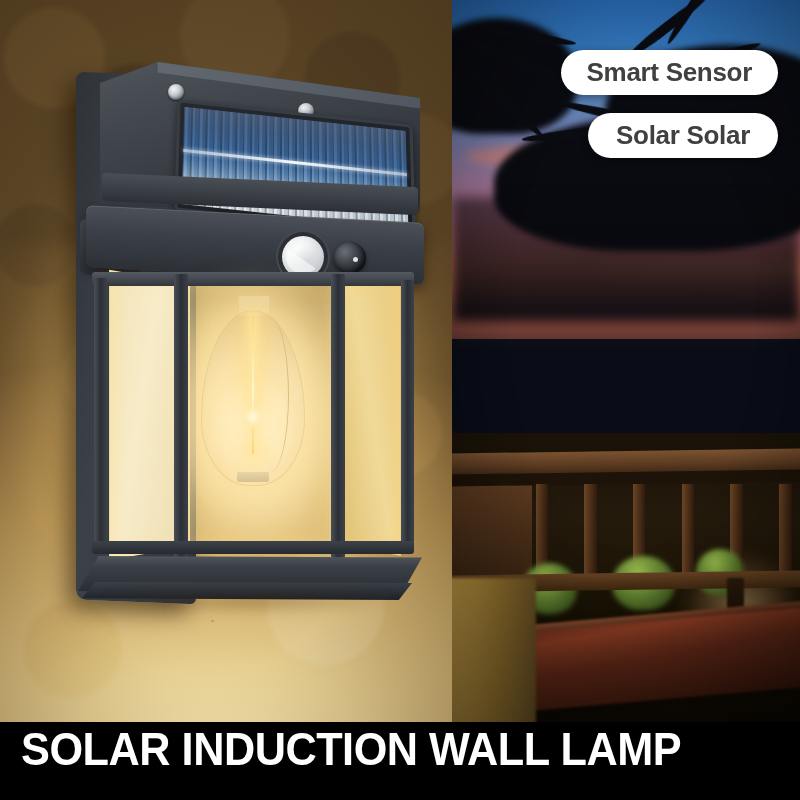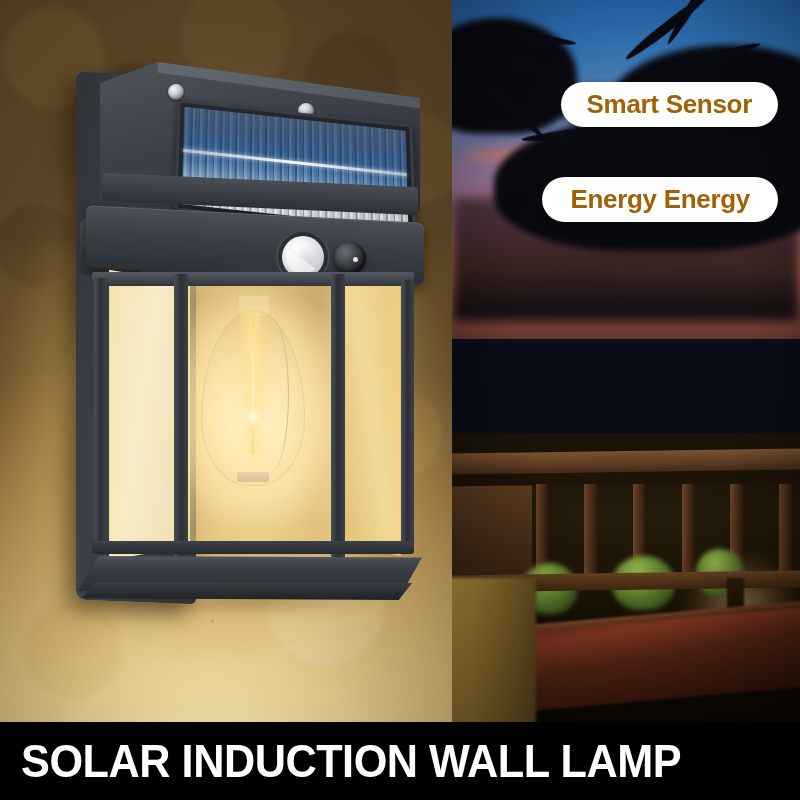--- a/index.html
+++ b/index.html
@@ -365,35 +365,34 @@
     position:absolute;inset:0;
     background:radial-gradient(ellipse 88% 80% at 52% 44%, transparent 40%, rgba(0,0,0,.55) 100%);
   }
 
   
   #pills{
     position:absolute;right:22px;top:50px;display:flex;flex-direction:column;
     align-items:flex-end;gap:18px;
   }
   .pill{
-    background:#fff;color:#a16207;border-radius:999px;
+    background:#fff;color:#404040;border-radius:999px;
     padding:8px 22px;white-space:nowrap;
     font-weight:700;letter-spacing:-.3px;
     box-shadow:0 2px 8px rgba(0,0,0,.38);
     font-family:"Liberation Sans",sans-serif;
-    margin-top:32px;
   }
   .pill.p1{font-size:26px;padding:7px 26px;}
   .pill.p2{font-size:21px;padding:8px 18px;}
   .pill.p3{font-size:26px;padding:7px 28px;}
 
   
   #banner{
     position:absolute;left:0;bottom:0;width:702px;height:78px;
-    background:#000;display:flex;align-items:center;justify-content:center;
+    background:#000;display:flex;justify-content:center;
   }
   #banner-text{
     color:#fff;font-weight:700;font-size:46px;letter-spacing:-.5px;
     transform:scaleX(.94);white-space:nowrap;
     font-family:"Liberation Sans",sans-serif;
   }
 </style>
 </head>
 <body>
 
@@ -502,21 +501,21 @@
     <div class="rail-lower"></div>
     <div class="lamp-far"></div>
     <div class="table-edge"></div>
     <div class="table-top"></div>
     <div class="curtain"></div>
 
     <div class="right-vig"></div>
 
     <div id="pills">
       <div class="pill p1">Smart Sensor</div>
-      <div class="pill p3">Energy Energy</div>
+      <div class="pill p3">Solar Solar</div>
     </div>
   </div>
 
   <div id="banner">
     <div id="banner-text">SOLAR INDUCTION WALL LAMP</div>
   </div>
 
 </div>
 
 </body></html>

